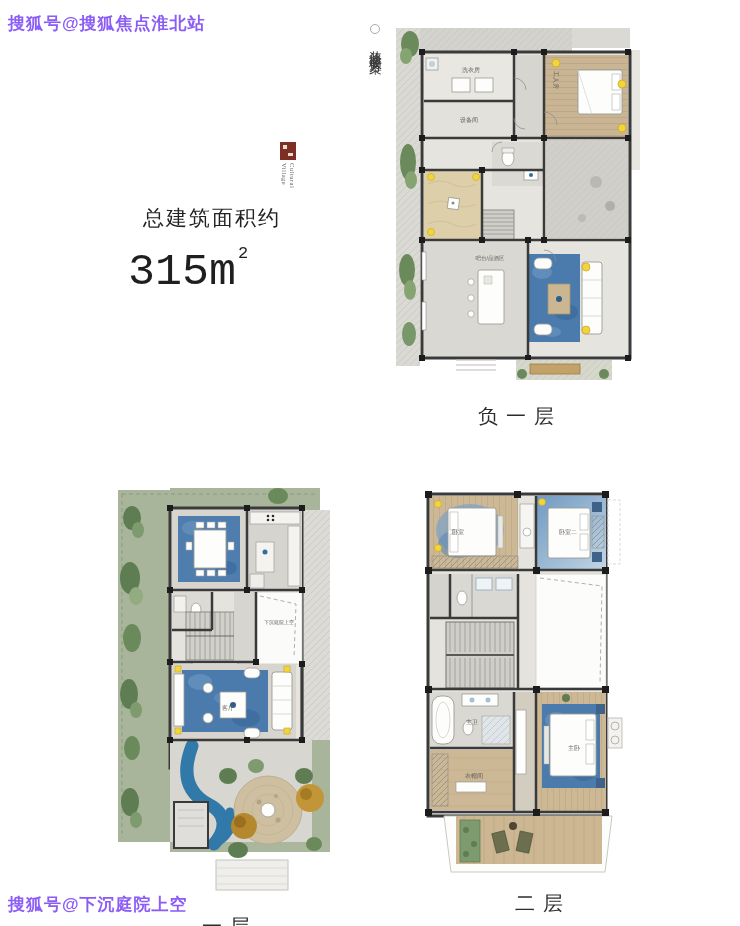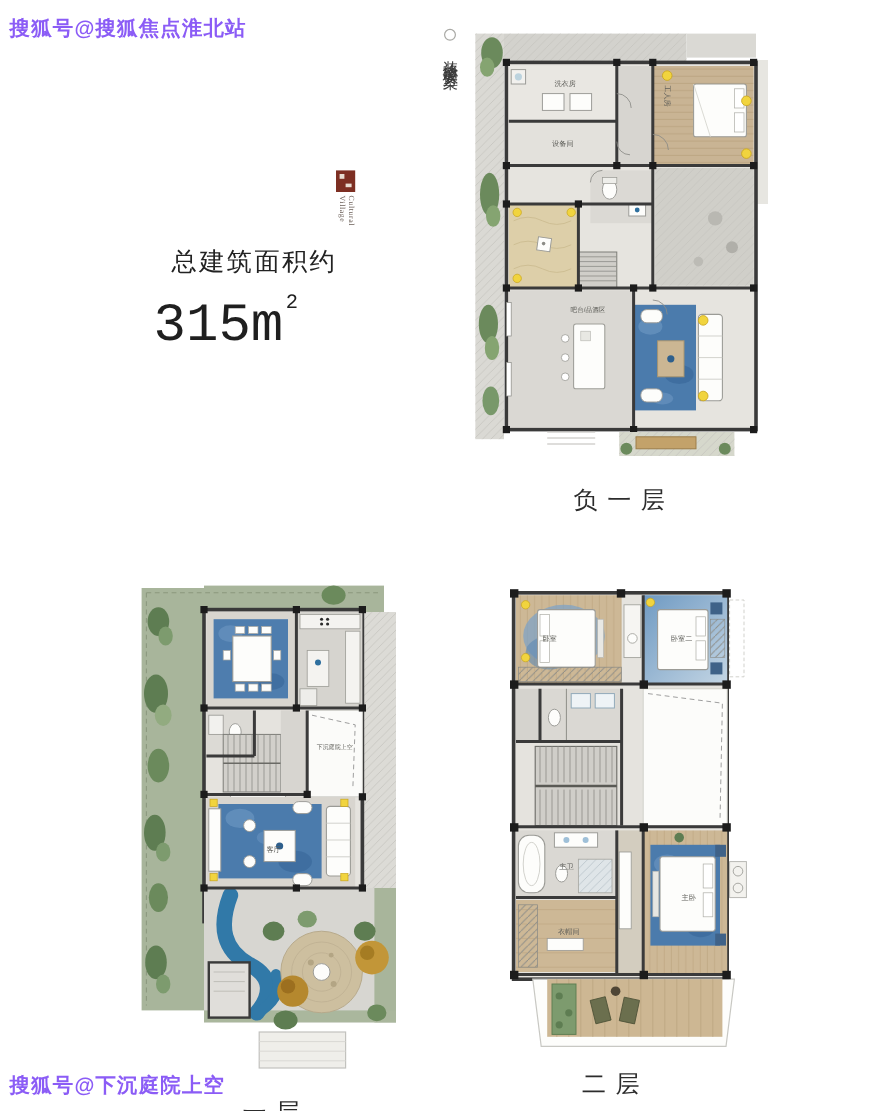--- a/index.html
+++ b/index.html
@@ -32,21 +32,21 @@
                   font-size:13px;letter-spacing:2px;color:#3a3a3a;}
   
   .plan{position:absolute;}
   .plan-basement{left:396px;top:22px;width:248px;height:372px;}
   .plan-first{left:116px;top:480px;width:228px;height:412px;}
   .plan-second{left:416px;top:482px;width:230px;height:394px;}
   .caption{position:absolute;text-align:center;font-family:"Liberation Serif","DejaVu Serif",serif;
            font-size:20px;color:#2c2c2c;letter-spacing:8px;}
   .cap-basement{left:396px;top:403px;width:248px;}
   .cap-first{left:116px;top:890px;width:228px;margin-top:23px;}
-  .cap-second{left:398px;top:890px;width:230px;}
+  .cap-second{left:428px;top:890px;width:230px;}
   svg{display:block;}
   svg text{font-family:"Liberation Sans",sans-serif;fill:#5f5f5a;}
 </style>
 </head>
 <body>
 
 <div class="page">
 
   <div class="watermark wm-top">搜狐号@搜狐焦点淮北站</div>
   <div class="watermark wm-bottom">搜狐号@下沉庭院上空</div>

